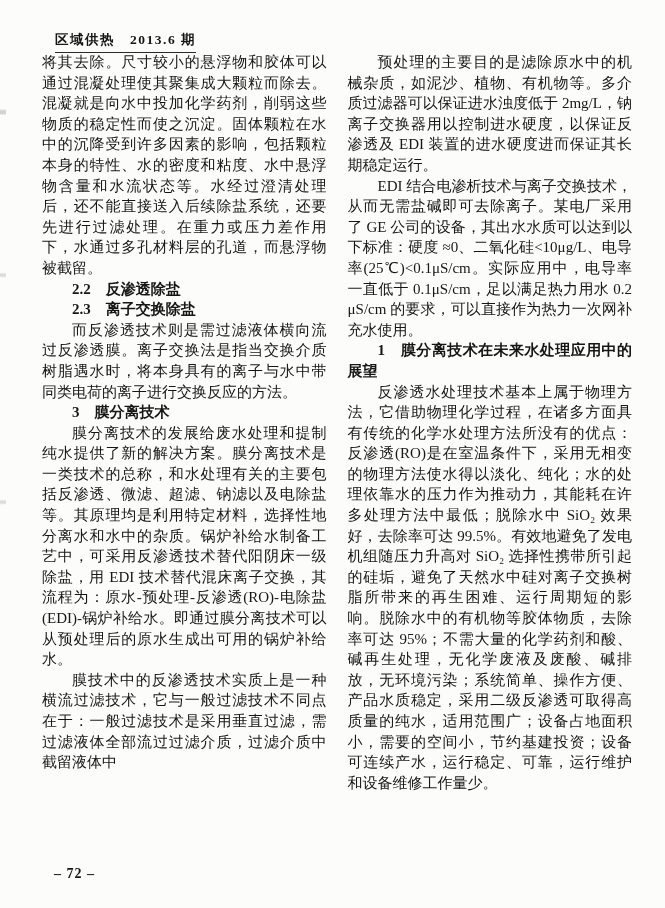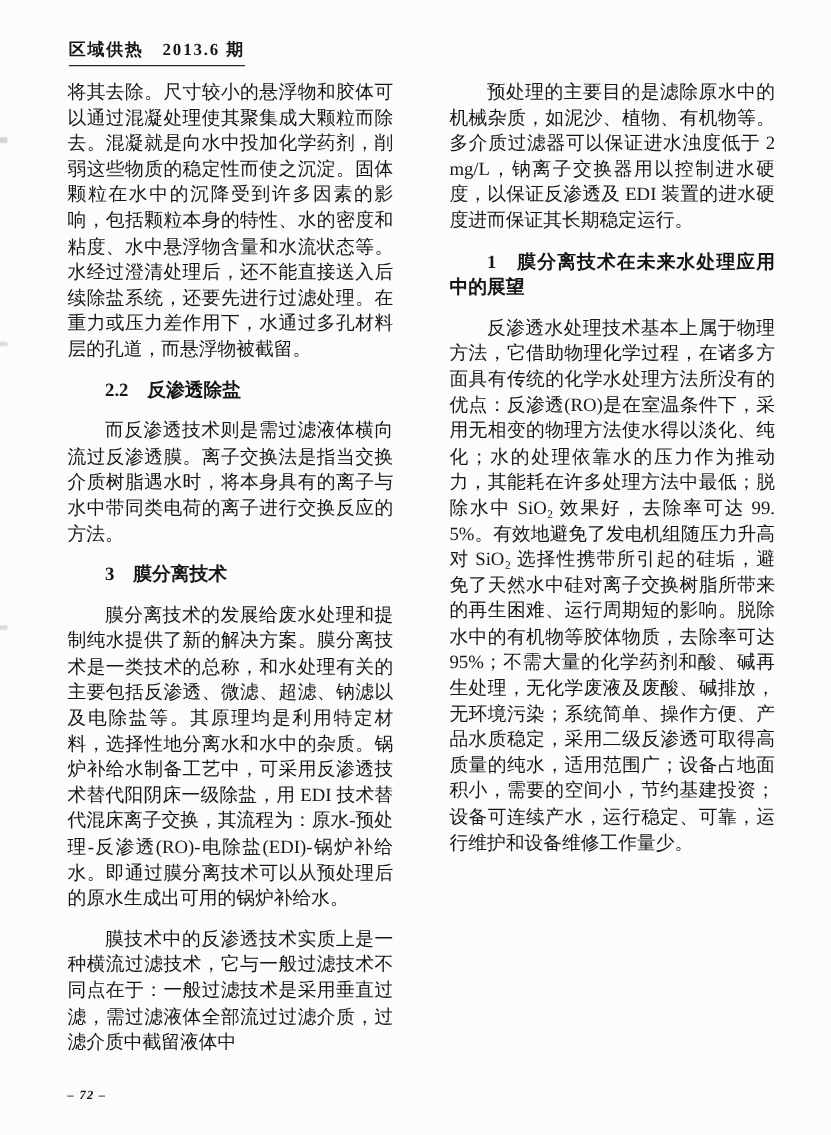--- a/index.html
+++ b/index.html
@@ -20,32 +20,32 @@
     padding-bottom:3px;
     border-bottom:1.6px solid #2a2a2a;
     white-space:nowrap;
   }
   .columns{
     position:absolute;top:52px;left:42px;right:33px;
     display:flex;gap:21px;
   }
   .col{flex:1;min-width:0;}
   .col p,.col h3{
-    margin:12px;
+    margin:0;
     font-size:15px;
     line-height:20.6px;
     text-align:justify;
     text-justify:inter-ideograph;
     word-break:break-all;
   }
   .col h3{font-weight:bold;text-indent:2em;}
   .col p.indent{text-indent:2em;font-family:Liberation Serif, serif;}
   .footer{
     position:absolute;left:54px;bottom:26px;
-    font-size:10px;font-weight:bold;font-style:italic;
+    font-size:14px;font-weight:bold;
     letter-spacing:1px;
   }
   
   .edge-noise{
     position:absolute;left:0;top:0;bottom:0;width:6px;
     background:linear-gradient(to bottom,
       transparent 0 12%, rgba(90,90,90,.25) 12.2% 12.5%, transparent 12.7% 30%,
       rgba(90,90,90,.2) 30.2% 30.4%, transparent 30.6% 55%,
       rgba(90,90,90,.2) 55.2% 55.4%, transparent 55.6% 100%);
   }
@@ -56,28 +56,30 @@
 <div class="page">
   <div class="edge-noise"></div>
 
   <div class="header">区域供热　2013.6 期</div>
 
   <div class="columns">
 
     <div class="col">
       <p>将其去除。尺寸较小的悬浮物和胶体可以通过混凝处理使其聚集成大颗粒而除去。混凝就是向水中投加化学药剂，削弱这些物质的稳定性而使之沉淀。固体颗粒在水中的沉降受到许多因素的影响，包括颗粒本身的特性、水的密度和粘度、水中悬浮物含量和水流状态等。水经过澄清处理后，还不能直接送入后续除盐系统，还要先进行过滤处理。在重力或压力差作用下，水通过多孔材料层的孔道，而悬浮物被截留。</p>
       <h3>2.2　反渗透除盐</h3>
+      <h3>2.3　离子交换除盐</h3>
       <p class="indent">而反渗透技术则是需过滤液体横向流过反渗透膜。离子交换法是指当交换介质树脂遇水时，将本身具有的离子与水中带同类电荷的离子进行交换反应的方法。</p>
       <h3>3　膜分离技术</h3>
       <p class="indent">膜分离技术的发展给废水处理和提制纯水提供了新的解决方案。膜分离技术是一类技术的总称，和水处理有关的主要包括反渗透、微滤、超滤、钠滤以及电除盐等。其原理均是利用特定材料，选择性地分离水和水中的杂质。锅炉补给水制备工艺中，可采用反渗透技术替代阳阴床一级除盐，用 EDI 技术替代混床离子交换，其流程为：原水-预处理-反渗透(RO)-电除盐(EDI)-锅炉补给水。即通过膜分离技术可以从预处理后的原水生成出可用的锅炉补给水。</p>
       <p class="indent">膜技术中的反渗透技术实质上是一种横流过滤技术，它与一般过滤技术不同点在于：一般过滤技术是采用垂直过滤，需过滤液体全部流过过滤介质，过滤介质中截留液体中</p>
     </div>
 
     <div class="col">
       <p class="indent">预处理的主要目的是滤除原水中的机械杂质，如泥沙、植物、有机物等。多介质过滤器可以保证进水浊度低于 2mg/L，钠离子交换器用以控制进水硬度，以保证反渗透及 EDI 装置的进水硬度进而保证其长期稳定运行。</p>
+      <p class="indent">EDI 结合电渗析技术与离子交换技术，从而无需盐碱即可去除离子。某电厂采用了 GE 公司的设备，其出水水质可以达到以下标准：硬度 ≈0、二氧化硅&lt;10μg/L、电导率(25℃)&lt;0.1μS/cm。实际应用中，电导率一直低于 0.1μS/cm，足以满足热力用水 0.2μS/cm 的要求，可以直接作为热力一次网补充水使用。</p>
       <h3>1　膜分离技术在未来水处理应用中的展望</h3>
       <p class="indent">反渗透水处理技术基本上属于物理方法，它借助物理化学过程，在诸多方面具有传统的化学水处理方法所没有的优点：反渗透(RO)是在室温条件下，采用无相变的物理方法使水得以淡化、纯化；水的处理依靠水的压力作为推动力，其能耗在许多处理方法中最低；脱除水中 SiO₂ 效果好，去除率可达 99.5%。有效地避免了发电机组随压力升高对 SiO₂ 选择性携带所引起的硅垢，避免了天然水中硅对离子交换树脂所带来的再生困难、运行周期短的影响。脱除水中的有机物等胶体物质，去除率可达 95%；不需大量的化学药剂和酸、碱再生处理，无化学废液及废酸、碱排放，无环境污染；系统简单、操作方便、产品水质稳定，采用二级反渗透可取得高质量的纯水，适用范围广；设备占地面积小，需要的空间小，节约基建投资；设备可连续产水，运行稳定、可靠，运行维护和设备维修工作量少。</p>
     </div>
 
   </div>
 
   <div class="footer">– 72 –</div>
 </div>
 
 </body></html>

